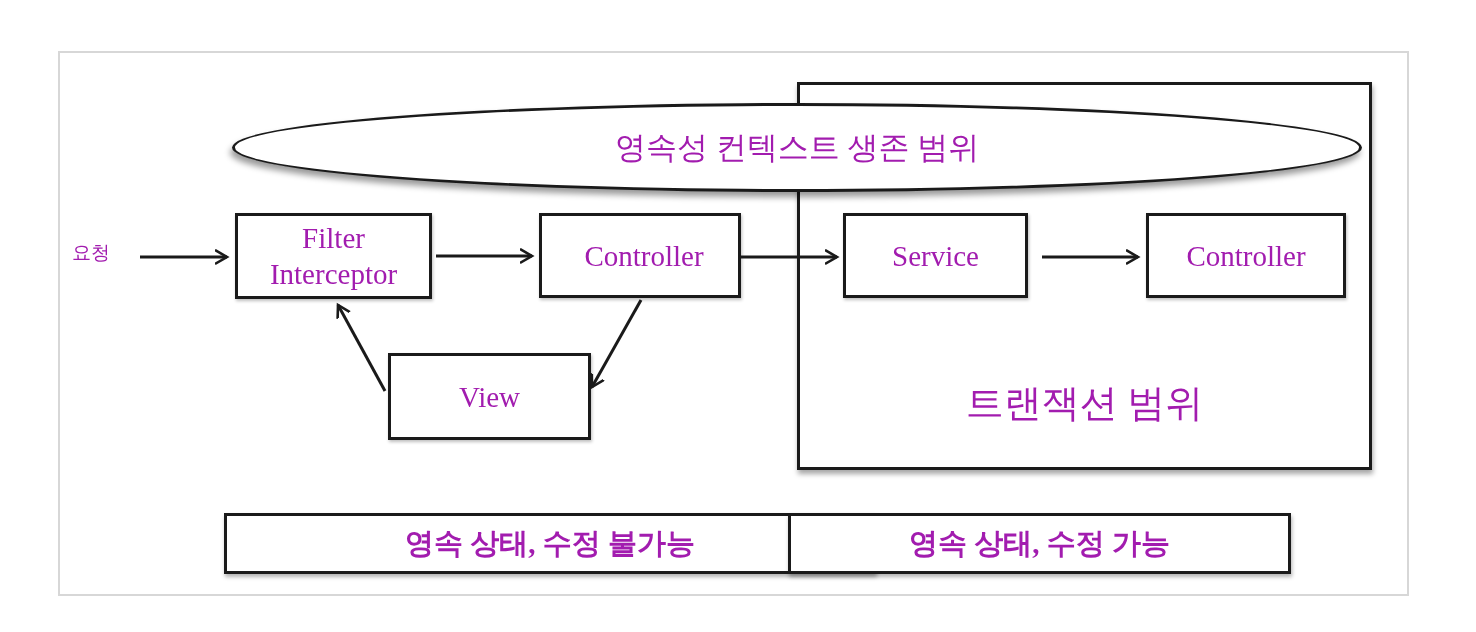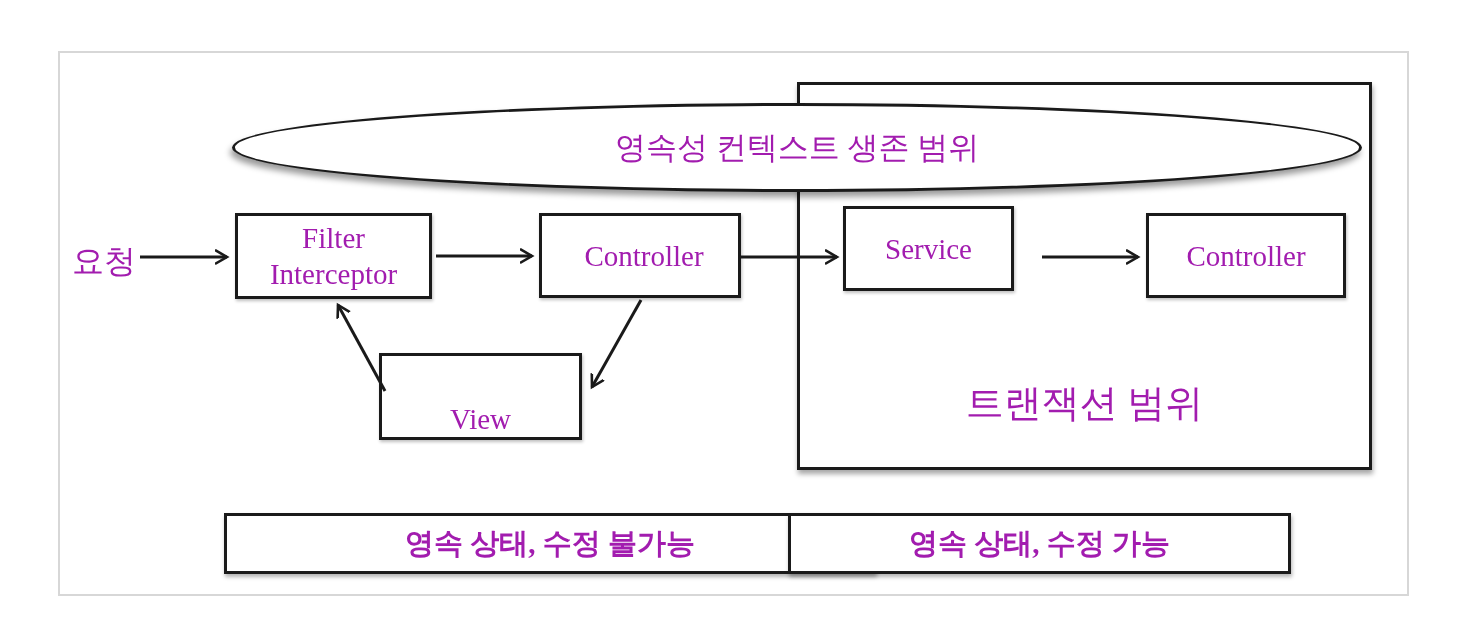--- a/index.html
+++ b/index.html
@@ -60,28 +60,28 @@
     display: flex;
     flex-direction: column;
     align-items: center;
     justify-content: center;
     font-size: 29px;
     line-height: 36px;
     text-align: center;
   }
   .node-filter     { left: 211px;  top: 213px; width: 197px; height: 86px; }
   .node-controller { left: 515px;  top: 213px; width: 202px; height: 85px; padding-left: 8px; }
-  .node-service    { left: 819px;  top: 206px; width: 171px; height: 85px; }
+  .node-service    { left: 819px;  top: 213px; width: 185px; height: 85px; }
   .node-repository { left: 1122px; top: 213px; width: 200px; height: 85px; }
-  .node-view       { left: 355px;  top: 353px; width: 203px; height: 87px; justify-content: flex-end; }
+  .node-view       { left: 364px;  top: 353px; width: 203px; height: 87px; }
   .request-label {
     position: absolute;
     left: 48px; top: 240px;
     width: 70px;
-    font-size: 32px;
+    font-size: 19px;
     text-align: left;
     z-index: 3;
   }
   .txn-label {
     position: absolute;
     left: 773px; top: 378px;
     width: 575px;
     text-align: center;
     font-size: 38px;
     z-index: 3;

